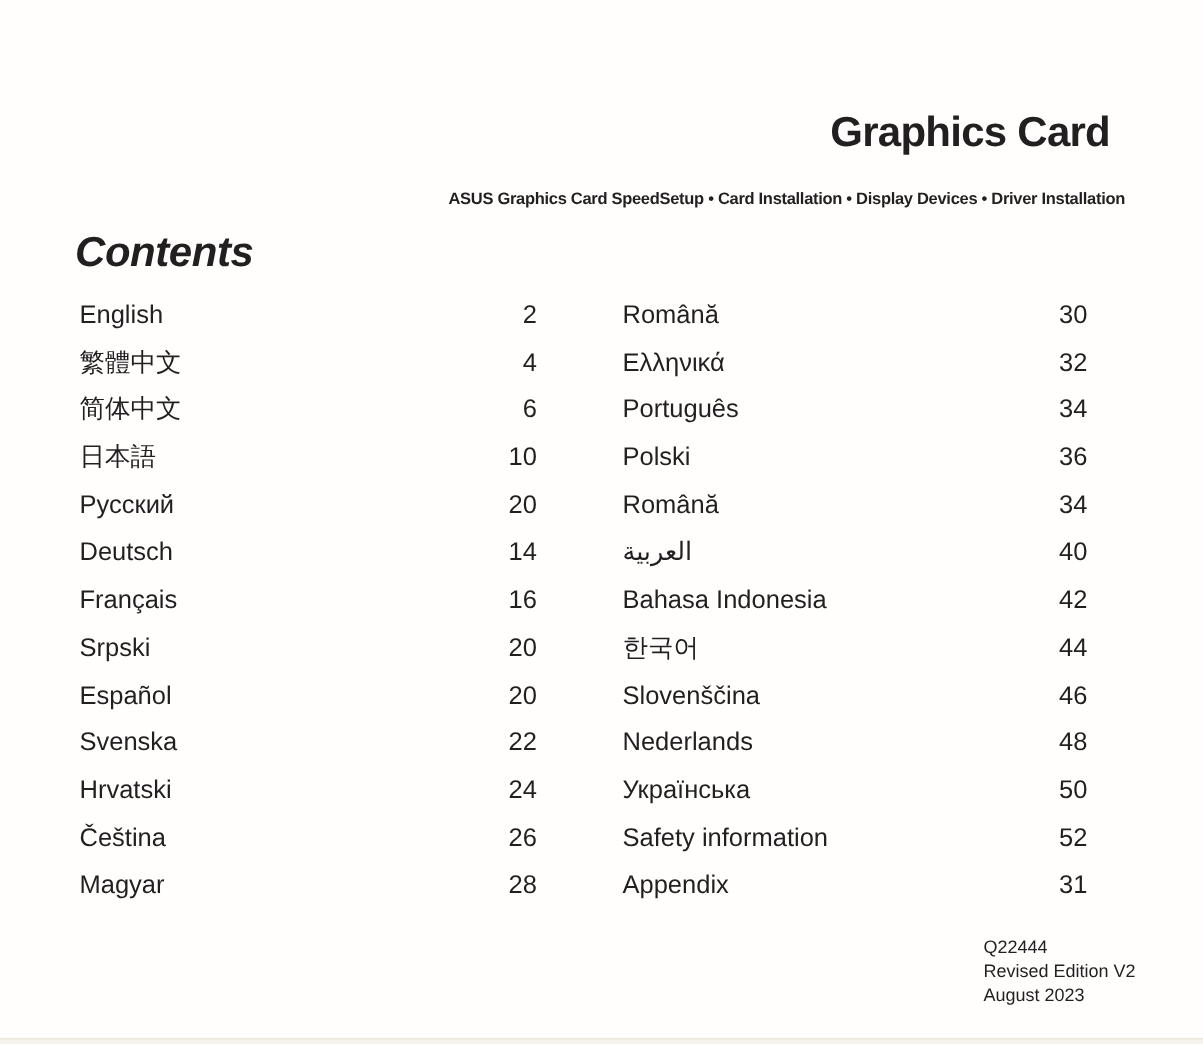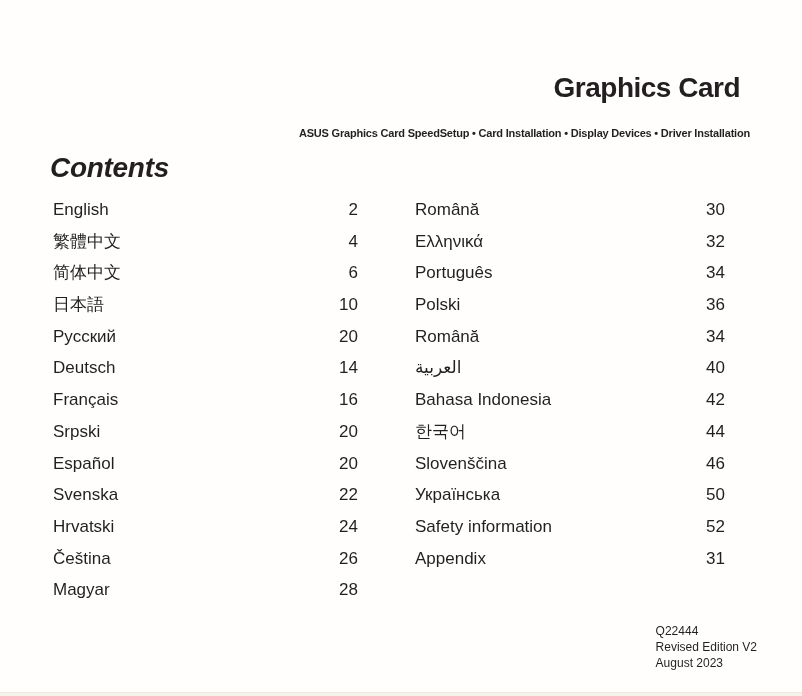--- a/index.html
+++ b/index.html
@@ -218,20 +218,25 @@
           <span class="toc-label">한국어</span>
           <span class="toc-leader"></span>
           <span class="toc-page">44</span>
         </div>
         <div class="toc-row">
           <span class="toc-label">Slovenščina</span>
           <span class="toc-leader"></span>
           <span class="toc-page">46</span>
         </div>
         <div class="toc-row">
+          <span class="toc-label">Nederlands</span>
+          <span class="toc-leader"></span>
+          <span class="toc-page">48</span>
+        </div>
+        <div class="toc-row">
           <span class="toc-label">Українська</span>
           <span class="toc-leader"></span>
           <span class="toc-page">50</span>
         </div>
         <div class="toc-row">
           <span class="toc-label">Safety information</span>
           <span class="toc-leader"></span>
           <span class="toc-page">52</span>
         </div>
         <div class="toc-row">

